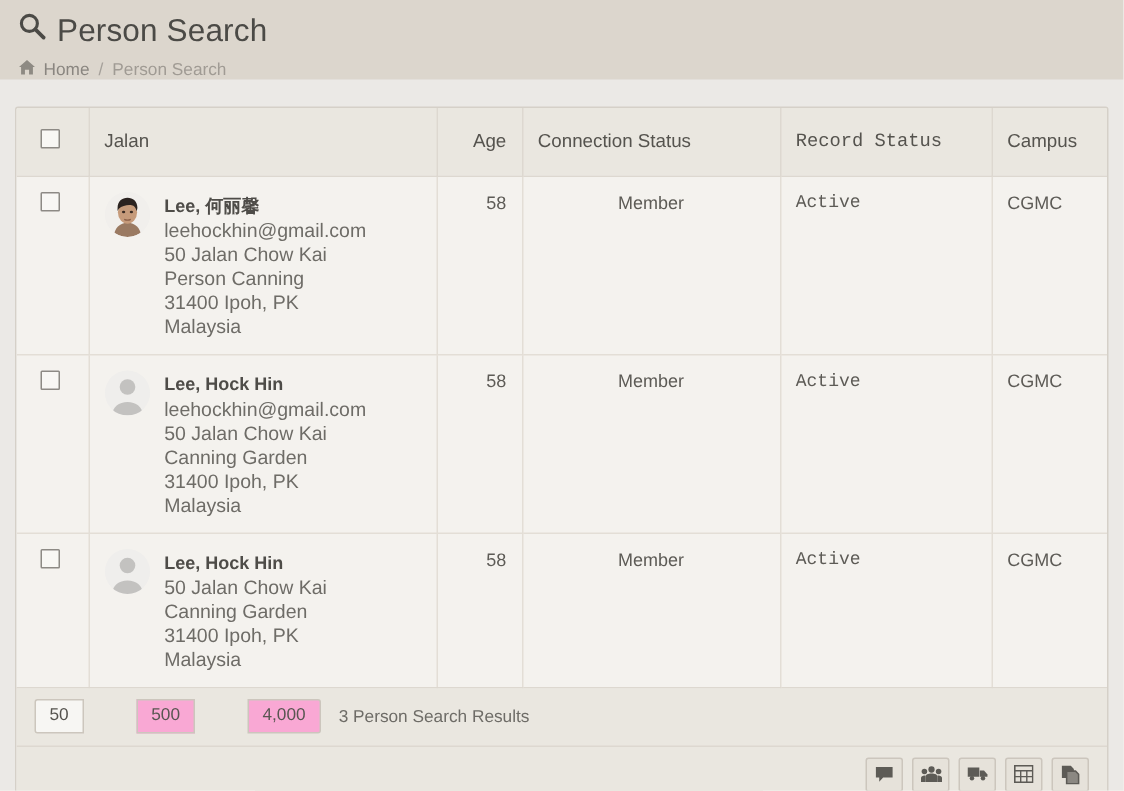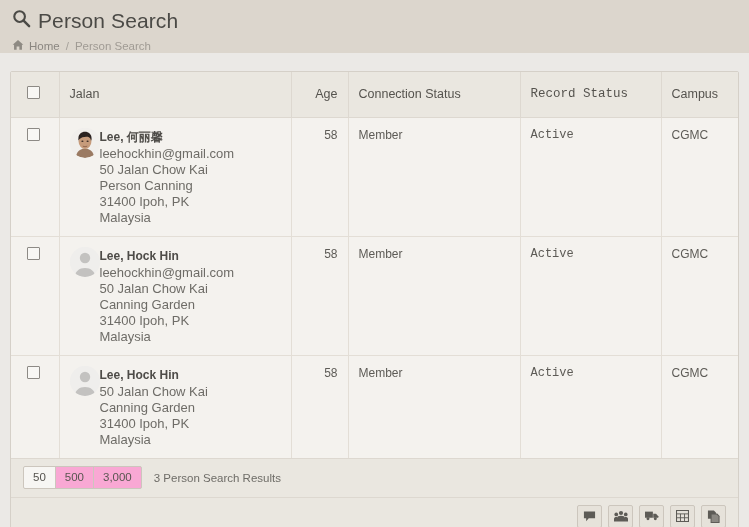--- a/index.html
+++ b/index.html
@@ -86,37 +86,37 @@
     font-size: 12px;
     color: #5d5b56;
   }
   table.grid tbody td:last-child { border-right: none; }
   table.grid tbody tr:last-child td { border-bottom: 1px solid #ddd8d0; }
   td.col-age { text-align: right; color: #6a6863; }
 
   .col-check  { width: 48px; }
   .col-person { width: 232px; }
   .col-age    { width: 57px; }
-  .col-conn   { width: 172px; }
+  .col-conn   { width: 172px; text-align: center; }
   .col-record { width: 141px; font-family: Liberation Mono, monospace; }
   .col-campus { width: 97px; }
 
   
   .cbox {
     width: 13px; height: 13px;
     border: 1px solid #8d8a85;
     background: #f8f7f4;
     display: inline-block;
     border-radius: 1px;
     margin-left: 6px;
     cursor: pointer;
   }
 
   
-  .person-cell { display: flex; }
+  .person-cell { display: flex; gap: 10px; }
   .avatar {
     width: 30px; height: 30px;
     border-radius: 50%;
     flex: 0 0 30px;
     overflow: hidden;
     background: #efeeec;
     position: relative;
   }
   .avatar svg { display: block; }
   .person-info { line-height: 16px; padding-top: 1px; }
@@ -131,21 +131,21 @@
   
   .panel-footer-top {
     background: #eae7e0;
     border-bottom: 1px solid #ddd8d0;
     padding: 9px 12px;
     display: flex;
     align-items: center;
     gap: 12px;
     height: 39px;
   }
-  .btn-group { display: flex; }
+  .btn-group { display: flex; gap: 36px; }
   .btn-group .pg {
     border: 1px solid #ccc6bd;
     background: #f9a8d4;
     color: #58565 1;
     color: #585651;
     font-size: 11.5px;
     padding: 3px 9px;
     line-height: 15px;
     cursor: pointer;
     margin-left: -1px;
@@ -322,21 +322,21 @@
     <td class="col-record">Active</td>
     <td class="col-campus">CGMC</td>
   </tr>
 </tbody>
   </table>
 
   <div class="panel-footer-top">
     <div class="btn-group">
       <button class="pg active">50</button>
       <button class="pg">500</button>
-      <button class="pg">3,000</button>
+      <button class="pg">4,000</button>
     </div>
     <span class="results-count">3 Person Search Results</span>
   </div>
 
   <div class="panel-footer-bottom">
     <div class="tool-btn">
       <span>
         <svg width="13" height="13" viewBox="0 0 14 14">
           <path d="M1 1.5h12v7.5H6.2L3.4 12V9H1Z" fill="#5d5b56"></path>
         </svg>

